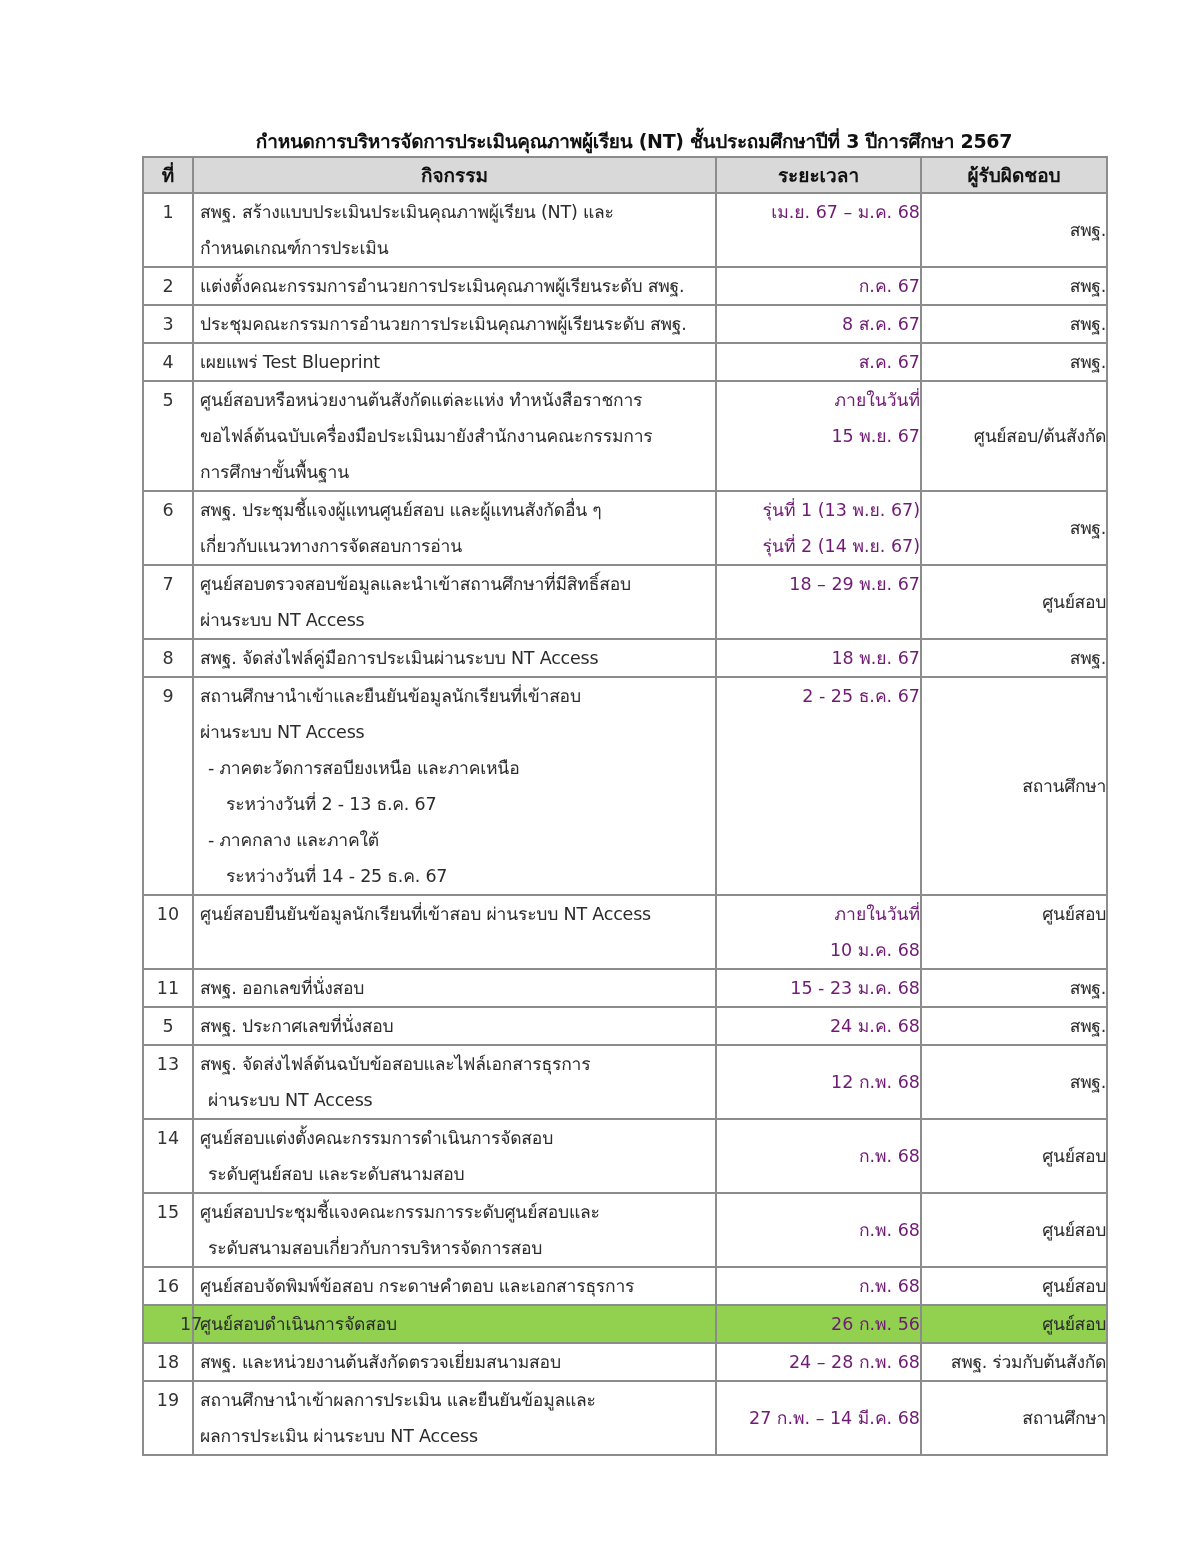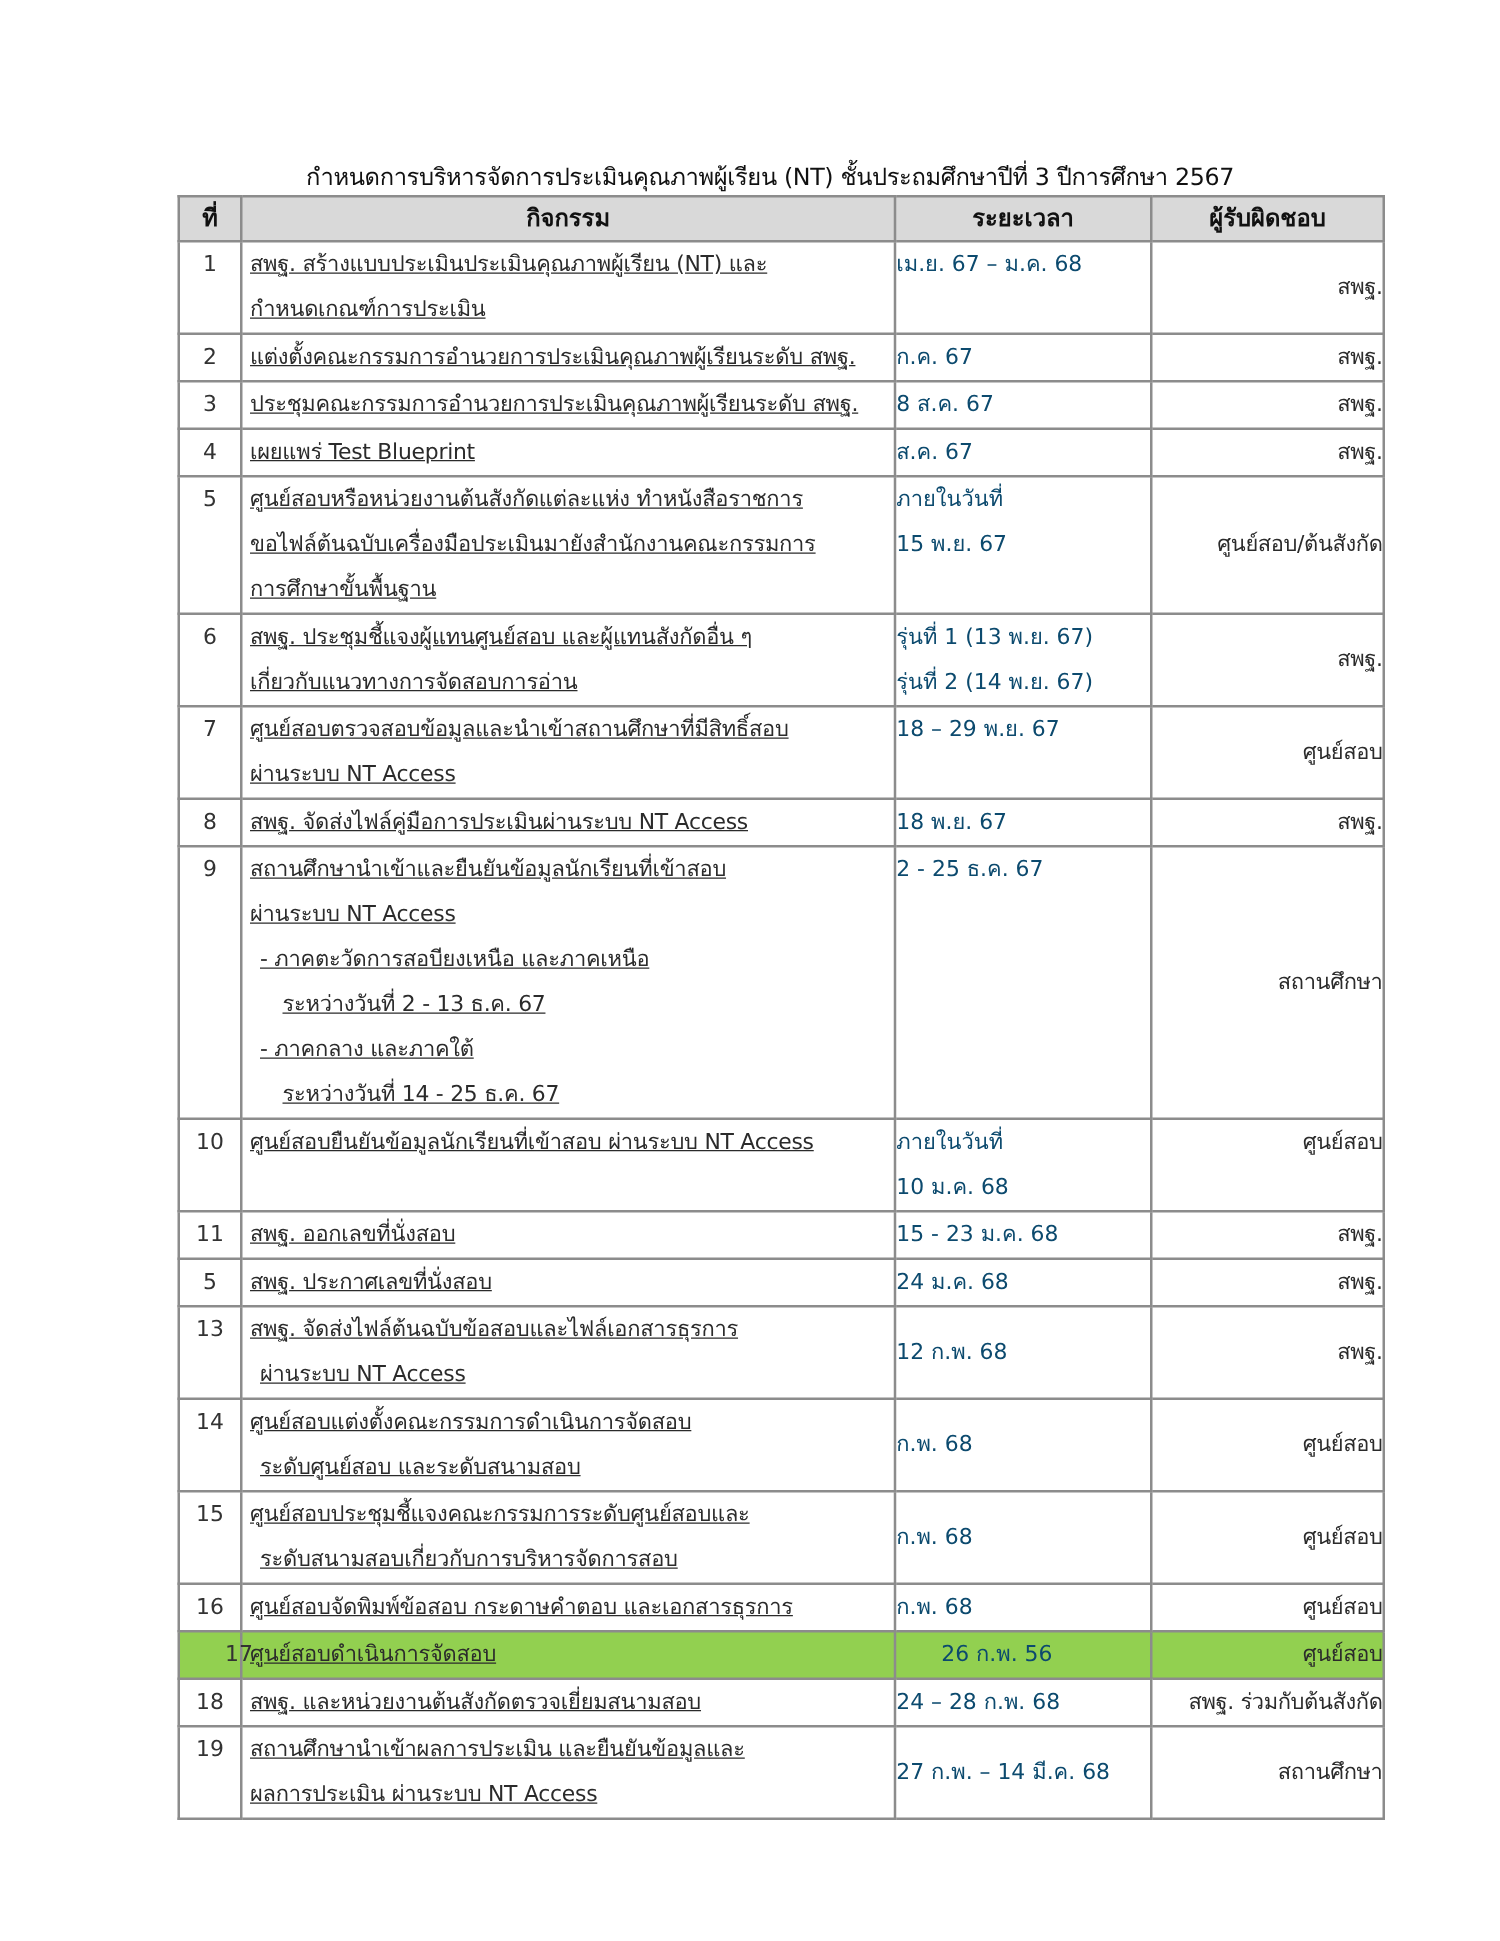--- a/index.html
+++ b/index.html
@@ -11,25 +11,25 @@
       width: 1200px;
       height: 1553px;
       position: relative;
       font-family: "DejaVu Sans", "Liberation Sans", sans-serif;
       color: #222222;
       overflow: hidden;
     }
     .page-title {
       position: absolute;
       top: 126px;
-      left: 132px;
+      left: 150px;
       width: 968px;
       text-align: center;
       font-size: 19px;
-      font-weight: normal;
+      font-weight: bold;
       letter-spacing: -0.3px;
       color: #111111;
       white-space: nowrap;
     }
     table.schedule {
       position: absolute;
       top: 156px;
       left: 142px;
       width: 964px;
       border-collapse: collapse;
@@ -58,26 +58,26 @@
     td.no {
       text-align: center;
       color: #333;
     }
     td.activity {
       padding-left: 6px !important;
       padding-right: 4px !important;
       color: #2b2b2b;
       letter-spacing: -0.2px;
     }
-    td.activity .line { display: block; white-space: nowrap; text-decoration: underline; }
+    td.activity .line { display: block; white-space: nowrap; }
     td.activity .line.indent1 { padding-left: 8px; }
     td.activity .line.indent2 { padding-left: 26px; }
     td.period {
-      text-align: left;
-      color: #0c4a6e;
+      text-align: right;
+      color: #701a75;
     }
     td.period .line { display: block; white-space: nowrap; }
     td.owner {
       text-align: right;
       vertical-align: middle !important;
       color: #2b2b2b;
       white-space: nowrap;
       letter-spacing: -0.3px;
     }
     td.owner.top { vertical-align: top !important; }

